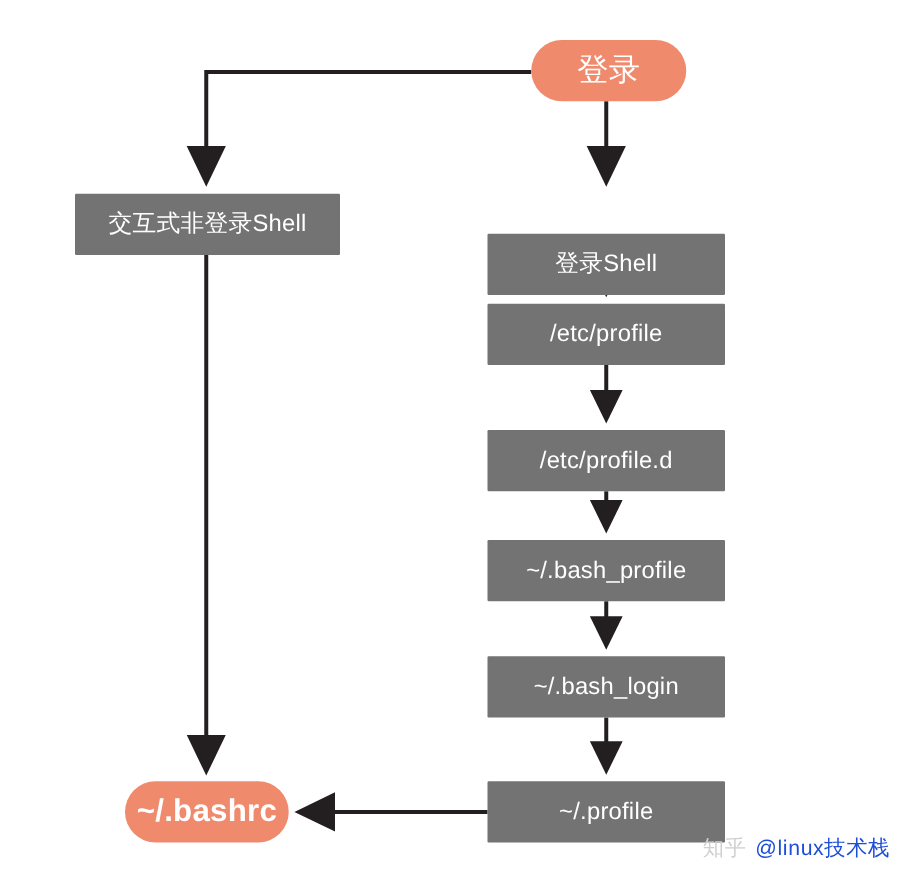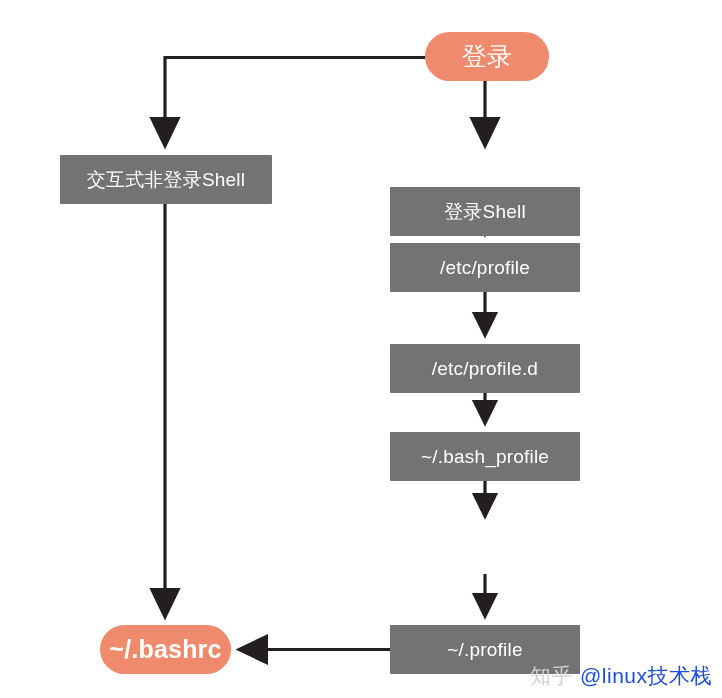--- a/index.html
+++ b/index.html
@@ -52,21 +52,21 @@
     white-space: nowrap;
   }
   #watermark {
     position: absolute;
     right: 10px;
     bottom: 8px;
     display: flex;
     align-items: baseline;
     gap: 7px;
     color: #c9c9c9;
-    font-size: 21px;
+    font-size: 17px;
     letter-spacing: 0.5px;
     user-select: none;
     pointer-events: none;
   }
   #watermark .wm-logo { color: #d0d0d0; }
   #watermark .wm-handle { color: #1d4ed8; }
 </style>
 </head>
 <body>
 
@@ -136,20 +136,23 @@
   </div>
 
   <div class="node rect" style="left:390px; top:344px; width:190px; height:49px;">
     <span class="label">/etc/profile.d</span>
   </div>
 
   <div class="node rect" style="left:390px; top:432px; width:190px; height:49px;">
     <span class="label">~/.bash_profile</span>
   </div>
 
+  <div class="node rect" style="left:390px; top:525px; width:190px; height:49px;">
+    <span class="label">~/.bash_login</span>
+  </div>
 
   <div class="node rect" style="left:390px; top:625px; width:190px; height:49px;justify-content:center;">
     <span class="label">~/.profile</span>
   </div>
 
   <div class="node pill" style="left:100px; top:625px; width:131px; height:49px;font-weight:bold;">
     <span class="label">~/.bashrc</span>
   </div>
 
   <div id="watermark">

